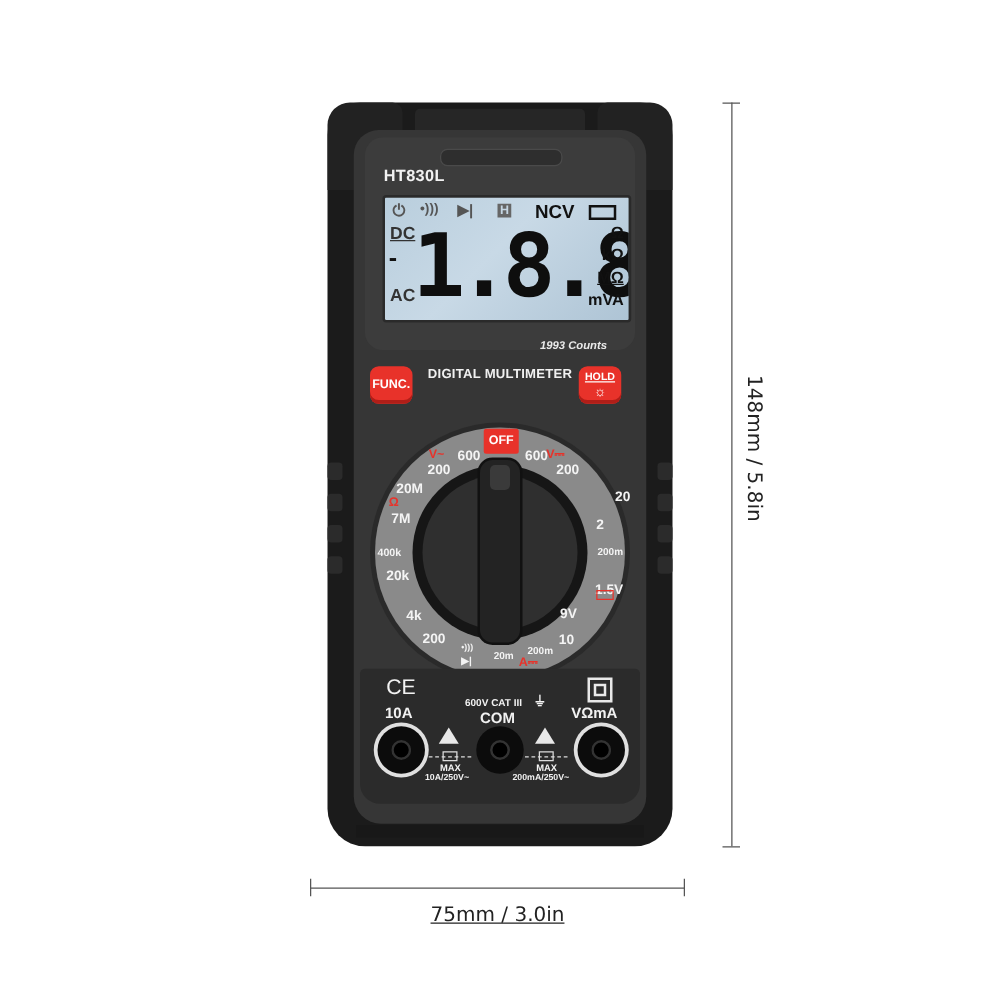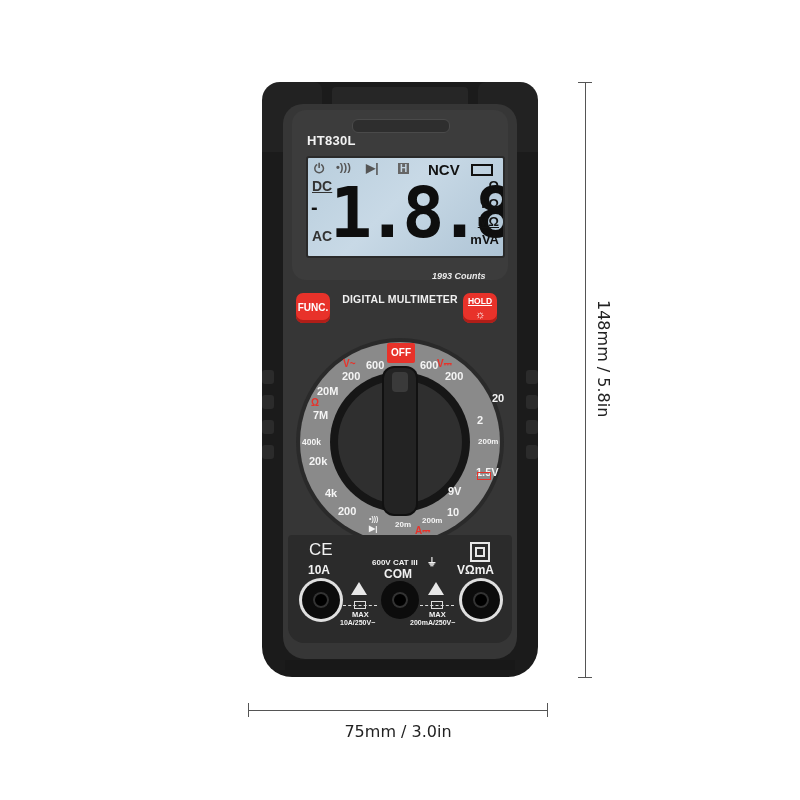--- a/index.html
+++ b/index.html
@@ -3,21 +3,21 @@
 <meta charset="utf-8">
 <style>
   html,body{margin:0;padding:0;background:#ffffff;}
   body{width:800px;height:800px;position:relative;overflow:hidden;font-family:"Liberation Sans",sans-serif;}
   .abs{position:absolute;}
   
   .dim-v{position:absolute;left:585px;top:82px;width:1px;height:595px;background:#555;}
   .dim-v-cap{position:absolute;width:14px;height:1px;background:#555;left:578px;}
   .dim-h{position:absolute;left:248px;top:710px;width:300px;height:1px;background:#555;}
   .dim-h-cap{position:absolute;width:1px;height:14px;background:#555;top:703px;}
-  .dim-h-label{position:absolute;left:248px;top:722px;width:300px;text-align:center;font-size:16px;color:#222;font-family:"DejaVu Sans",sans-serif;}
+  .dim-h-label{position:absolute;left:248px;top:722px;width:300px;text-align:center;font-size:16px;color:#222;font-family:"DejaVu Sans",sans-serif;text-decoration:underline;}
   .dim-v-label-wrap{position:absolute;left:593px;top:300px;width:22px;height:180px;}
   .dim-v-label-wrap span{position:absolute;left:20px;top:0;transform-origin:0 0;transform:rotate(90deg);font-size:16px;color:#222;white-space:nowrap;font-family:"DejaVu Sans",sans-serif;}
 
   
   .shell{position:absolute;left:262px;top:82px;width:276px;height:595px;background:#1b1b1b;border-radius:26px 26px 30px 30px;}
   .shell-ear-l{position:absolute;left:262px;top:82px;width:60px;height:70px;background:#222;border-radius:18px 8px 0 0;}
   .shell-ear-r{position:absolute;left:478px;top:82px;width:60px;height:70px;background:#222;border-radius:8px 18px 0 0;}
   .top-cap{position:absolute;left:332px;top:87px;width:136px;height:20px;background:#262626;border-radius:4px 4px 0 0;}
   .grip{position:absolute;width:12px;height:14px;background:#2b2b2b;border-radius:3px;}
   .face{position:absolute;left:283px;top:104px;width:234px;height:555px;background:#363636;border-radius:20px 20px 22px 22px;}

